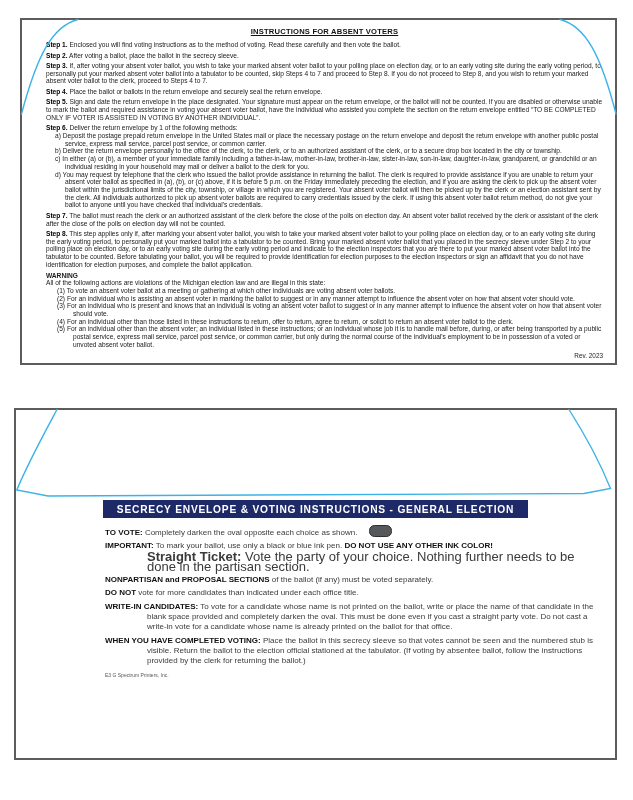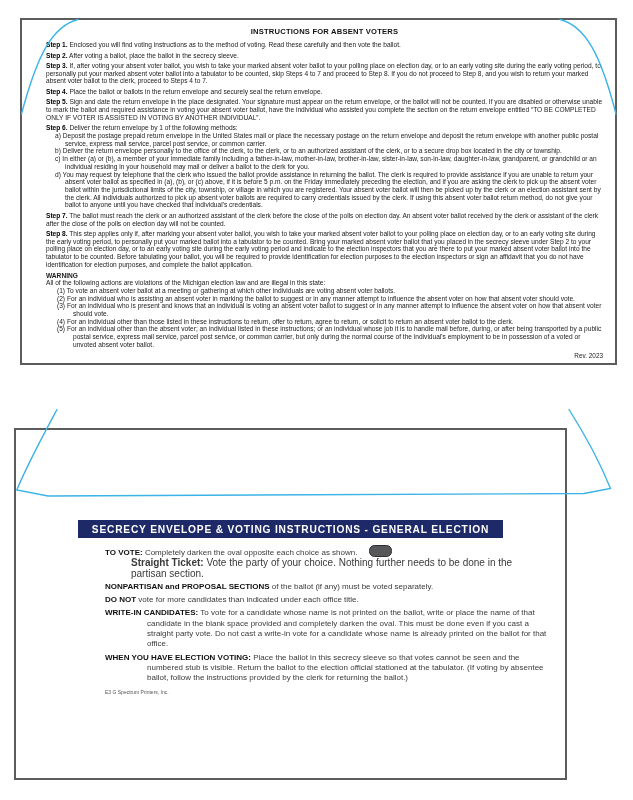--- a/index.html
+++ b/index.html
@@ -12,46 +12,46 @@
   .flap-overlay{position:absolute;left:0;top:0;width:633px;height:800px;pointer-events:none;}
 
   
   .panel1{
     position:absolute;left:20px;top:18px;width:597px;height:347px;
     border:2px solid #5c5c5c;box-sizing:border-box;background:transparent;
   }
   .p1-content{padding:7px 12px 0 24px;}
   .p1-title{
     text-align:center;font-weight:bold;font-size:7.6px;letter-spacing:.2px;
-    margin:0 0 5px 0;color:#111;
+    margin:0 0 5px 0;color:#111;text-decoration:underline;
   }
   .step{font-size:6.6px;line-height:7.7px;margin:2.8px 0 0 0;}
   .step b{color:#000;}
   .sublist{margin:0 0 0 9px;}
   .subitem{font-size:6.6px;line-height:7.7px;padding-left:10px;text-indent:-10px;margin:0;}
   .warn-title{font-size:6.6px;line-height:7.7px;font-weight:bold;margin:3px 0 0 0;}
   .warn-intro{font-size:6.6px;line-height:7.7px;margin:0;}
   .warnlist{margin:0 0 0 11px;}
   .warnitem{font-size:6.6px;line-height:7.7px;padding-left:16px;text-indent:-16px;margin:0;}
   .rev{position:absolute;right:12px;bottom:4px;font-size:6.4px;color:#222;}
 
   
   .panel2{
-    position:absolute;left:14px;top:428px;width:553px;height:352px;
+    position:absolute;left:14px;top:408px;width:603px;height:352px;
     border:2px solid #5c5c5c;box-sizing:border-box;
   }
   .p2-header{
     margin:90px auto 0 auto;width:425px;height:18px;background:#1e2a68;
     color:#ffffff;font-weight:bold;font-size:10.2px;letter-spacing:.8px;
     display:flex;align-items:center;justify-content:center;white-space:nowrap;
   }
   .p2-content{padding:4px 18px 0 89px;color:#3a3a3a;}
   .p2-item{font-size:8px;line-height:10.3px;margin:3px 0 0 0;padding-left:42px;text-indent:-42px;}
   .p2-item b{color:#101010;}
-  .p2-sub{font-size:10px;line-height:10.3px;margin:0 0 0 26px;padding-left:0;text-indent:0;}
+  .p2-sub{font-size:13px;line-height:10.3px;margin:0 0 0 42px;padding-left:0;text-indent:0;}
   .oval{
     display:inline-block;width:21px;height:10px;border-radius:5.5px;
     background:#57585a;border:1px solid #2e2e2e;vertical-align:-2px;margin-left:12px;
   }
   .printer{font-size:5px;color:#555;margin:5px 0 0 0;}
 </style>
 </head>
 <body>
 
 <div class="panel1">
@@ -85,25 +85,26 @@
       <p class="warnitem"><span>(5)</span> <span>For an individual other than the absent voter; an individual listed in these instructions; or an individual whose job it is to handle mail before, during, or after being transported by a public postal service, express mail service, parcel post service, or common carrier, but only during the normal course of the individual's employment to be in possession of a voted or unvoted absent voter ballot.</span></p>
     </div>
   </div>
   <div class="rev">Rev. 2023</div>
 </div>
 
 <div class="panel2">
   <div class="p2-header">SECRECY ENVELOPE &amp; VOTING INSTRUCTIONS - GENERAL ELECTION</div>
   <div class="p2-content">
     <p class="p2-item"><b>TO VOTE:</b> <span>Completely darken the oval opposite each choice as shown.</span><span class="oval"></span></p>
+    <p class="p2-item"><b>IMPORTANT:</b> <span>To mark your ballot, use only a black or blue ink pen.</span> <b>DO NOT USE ANY OTHER INK COLOR!</b></p>
     <p class="p2-sub"><b>Straight Ticket:</b> <span>Vote the party of your choice.  Nothing further needs to be done in the partisan section.</span></p>
     <p class="p2-item"><b>NONPARTISAN and PROPOSAL SECTIONS</b> <span>of the ballot (if any) must be voted separately.</span></p>
     <p class="p2-item"><b>DO NOT</b> <span>vote for more candidates than indicated under each office title.</span></p>
     <p class="p2-item"><b>WRITE-IN CANDIDATES:</b> <span>To vote for a candidate whose name is not printed on the ballot, write or place the name of that candidate in the blank space provided and completely darken the oval. This must be done even if you cast a straight party vote.  Do not cast a write-in vote for a candidate whose name is already printed on the ballot for that office.</span></p>
-    <p class="p2-item"><b>WHEN YOU HAVE ELECTION VOTING:</b> <span>Place the ballot in this secrecy sleeve so that votes cannot be seen and the numbered stub is visible. Return the ballot to the election official stationed at the tabulator. (If voting by absentee ballot, follow the instructions provided by the clerk for returning the ballot.)</span></p>
+    <p class="p2-item"><b>WHEN YOU HAVE COMPLETED VOTING:</b> <span>Place the ballot in this secrecy sleeve so that votes cannot be seen and the numbered stub is visible. Return the ballot to the election official stationed at the tabulator. (If voting by absentee ballot, follow the instructions provided by the clerk for returning the ballot.)</span></p>
     <p class="printer">E3 G Spectrum Printers, Inc.</p>
   </div>
 </div>
 
 <svg class="flap-overlay" width="633" height="800" viewBox="0 0 633 800" xmlns="http://www.w3.org/2000/svg">
   <g fill="none" stroke="#3cb3e6" stroke-width="1.4" stroke-linecap="round">
     <path d="M 78 19.5 C 52 26 37 56 21.5 114"></path>
     <path d="M 560 19.5 C 586 26 601 56 616 114"></path>
     <path d="M 57 409.5 C 45 432 28 463 16.8 490 L 48 496 L 584 493.5 L 610.5 488.5 C 599 460 582 430 569 409.5"></path>
   </g>

